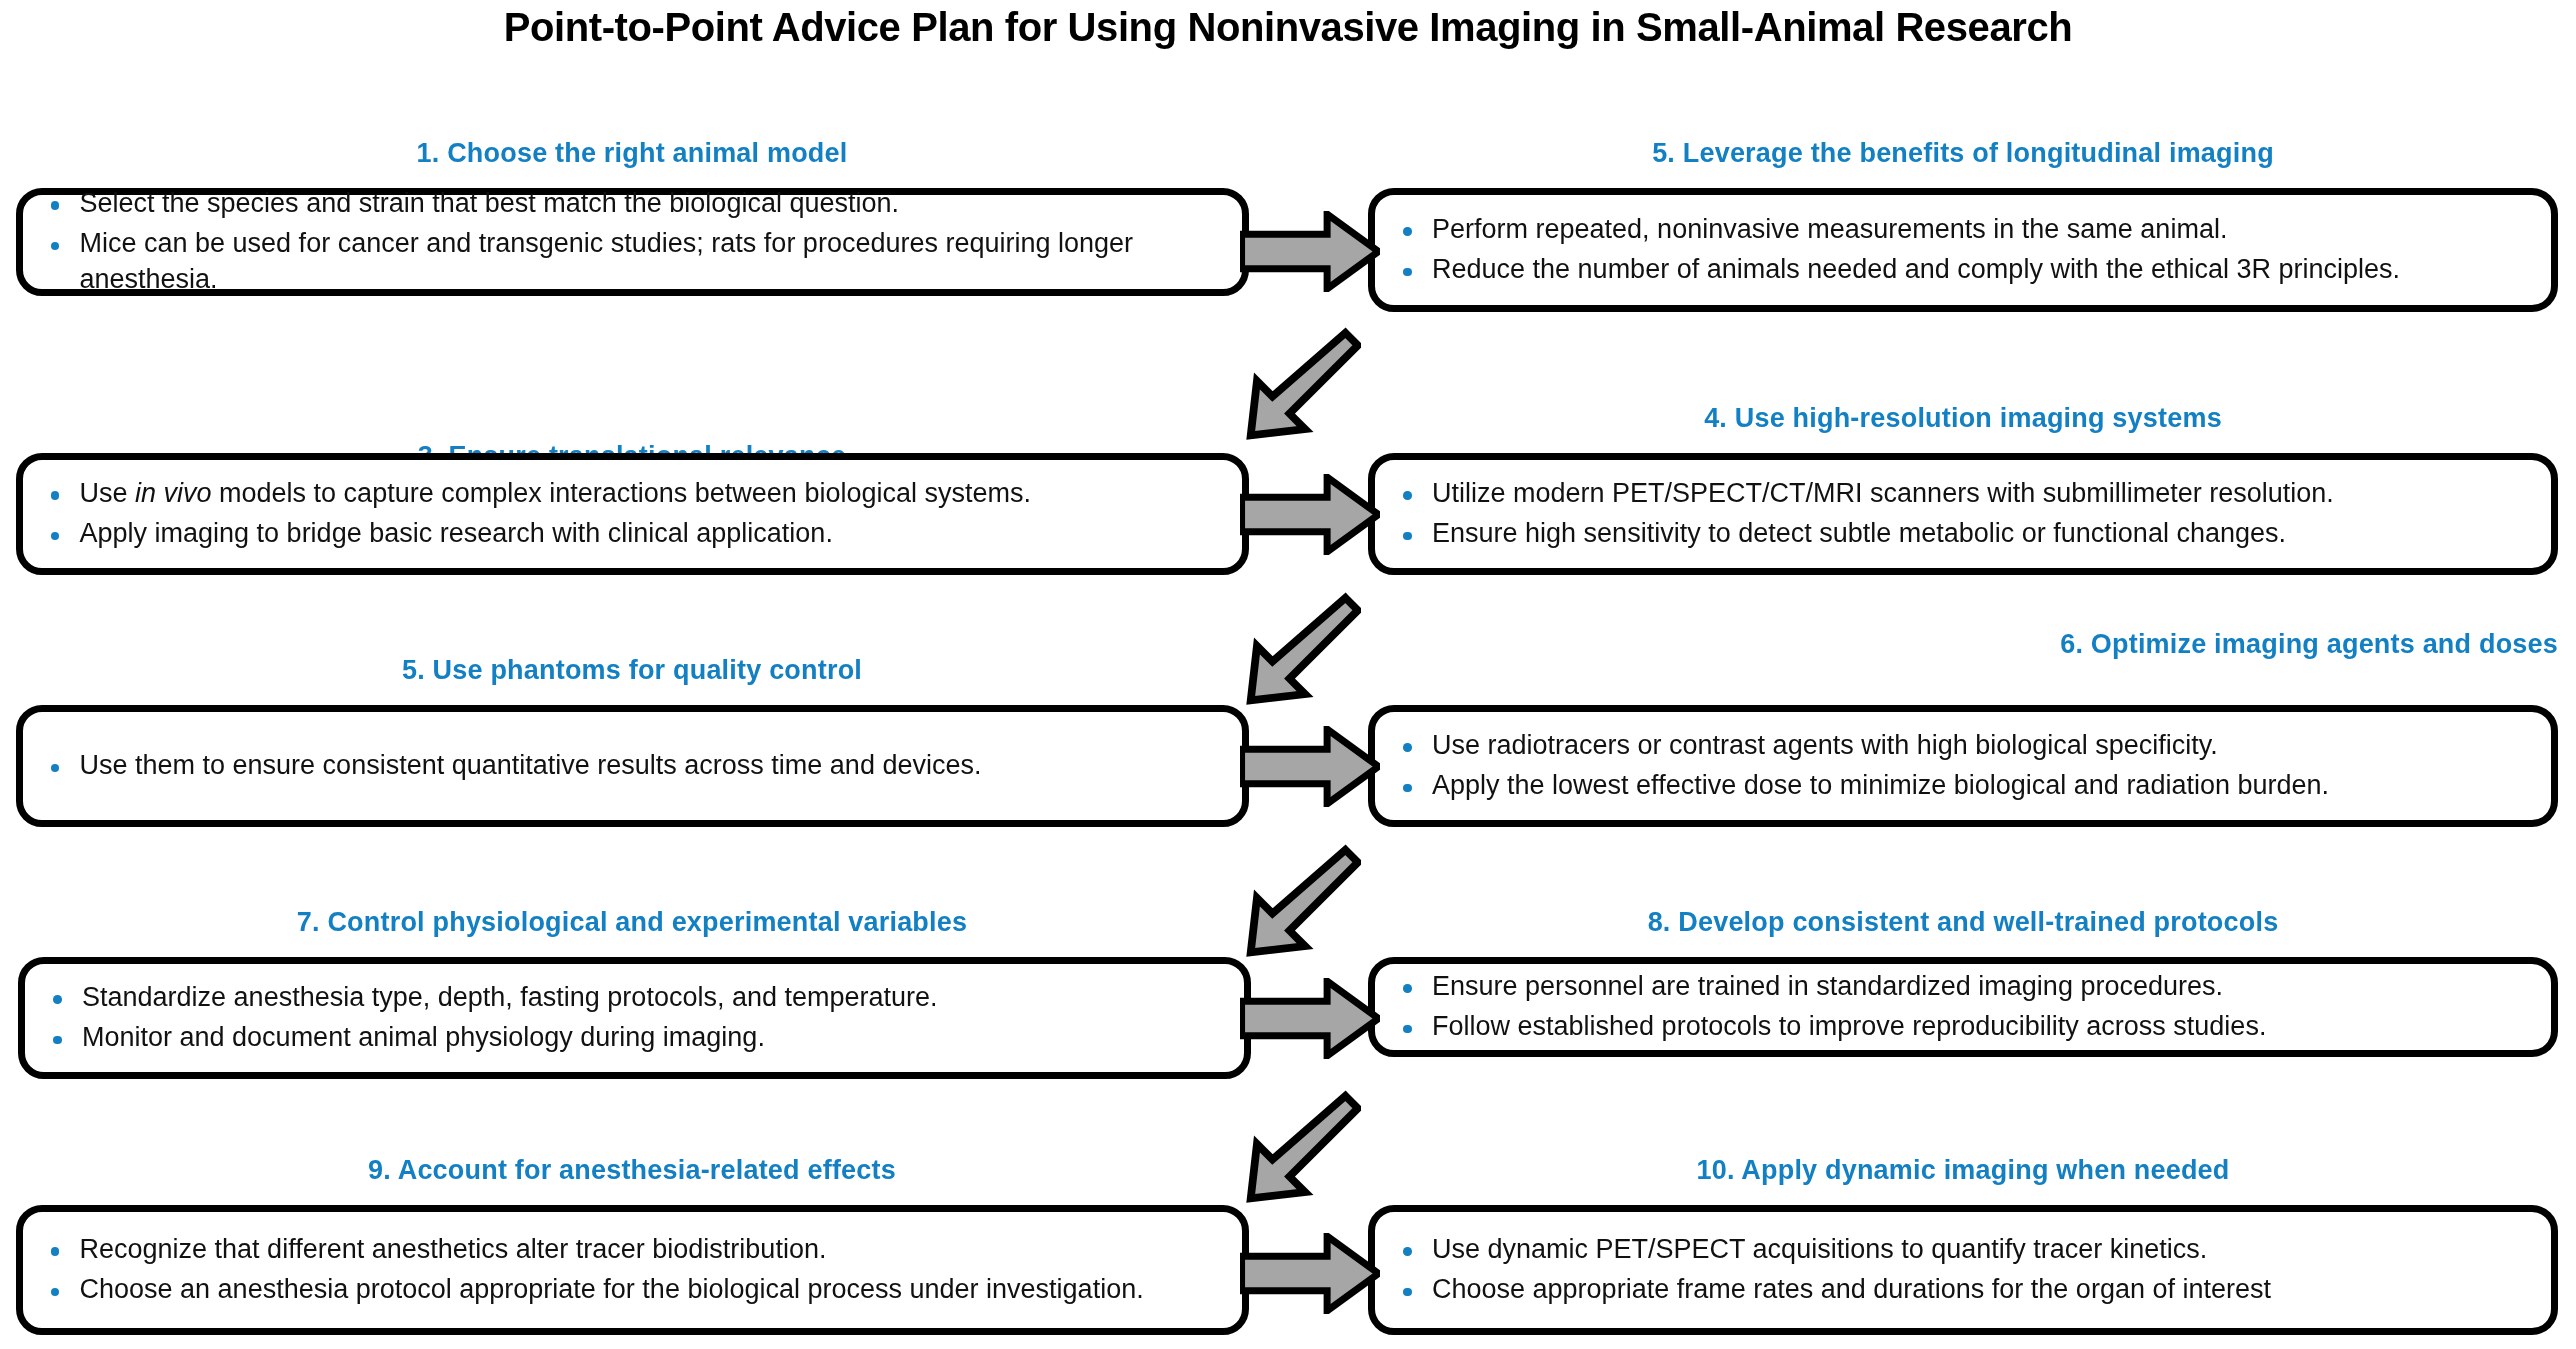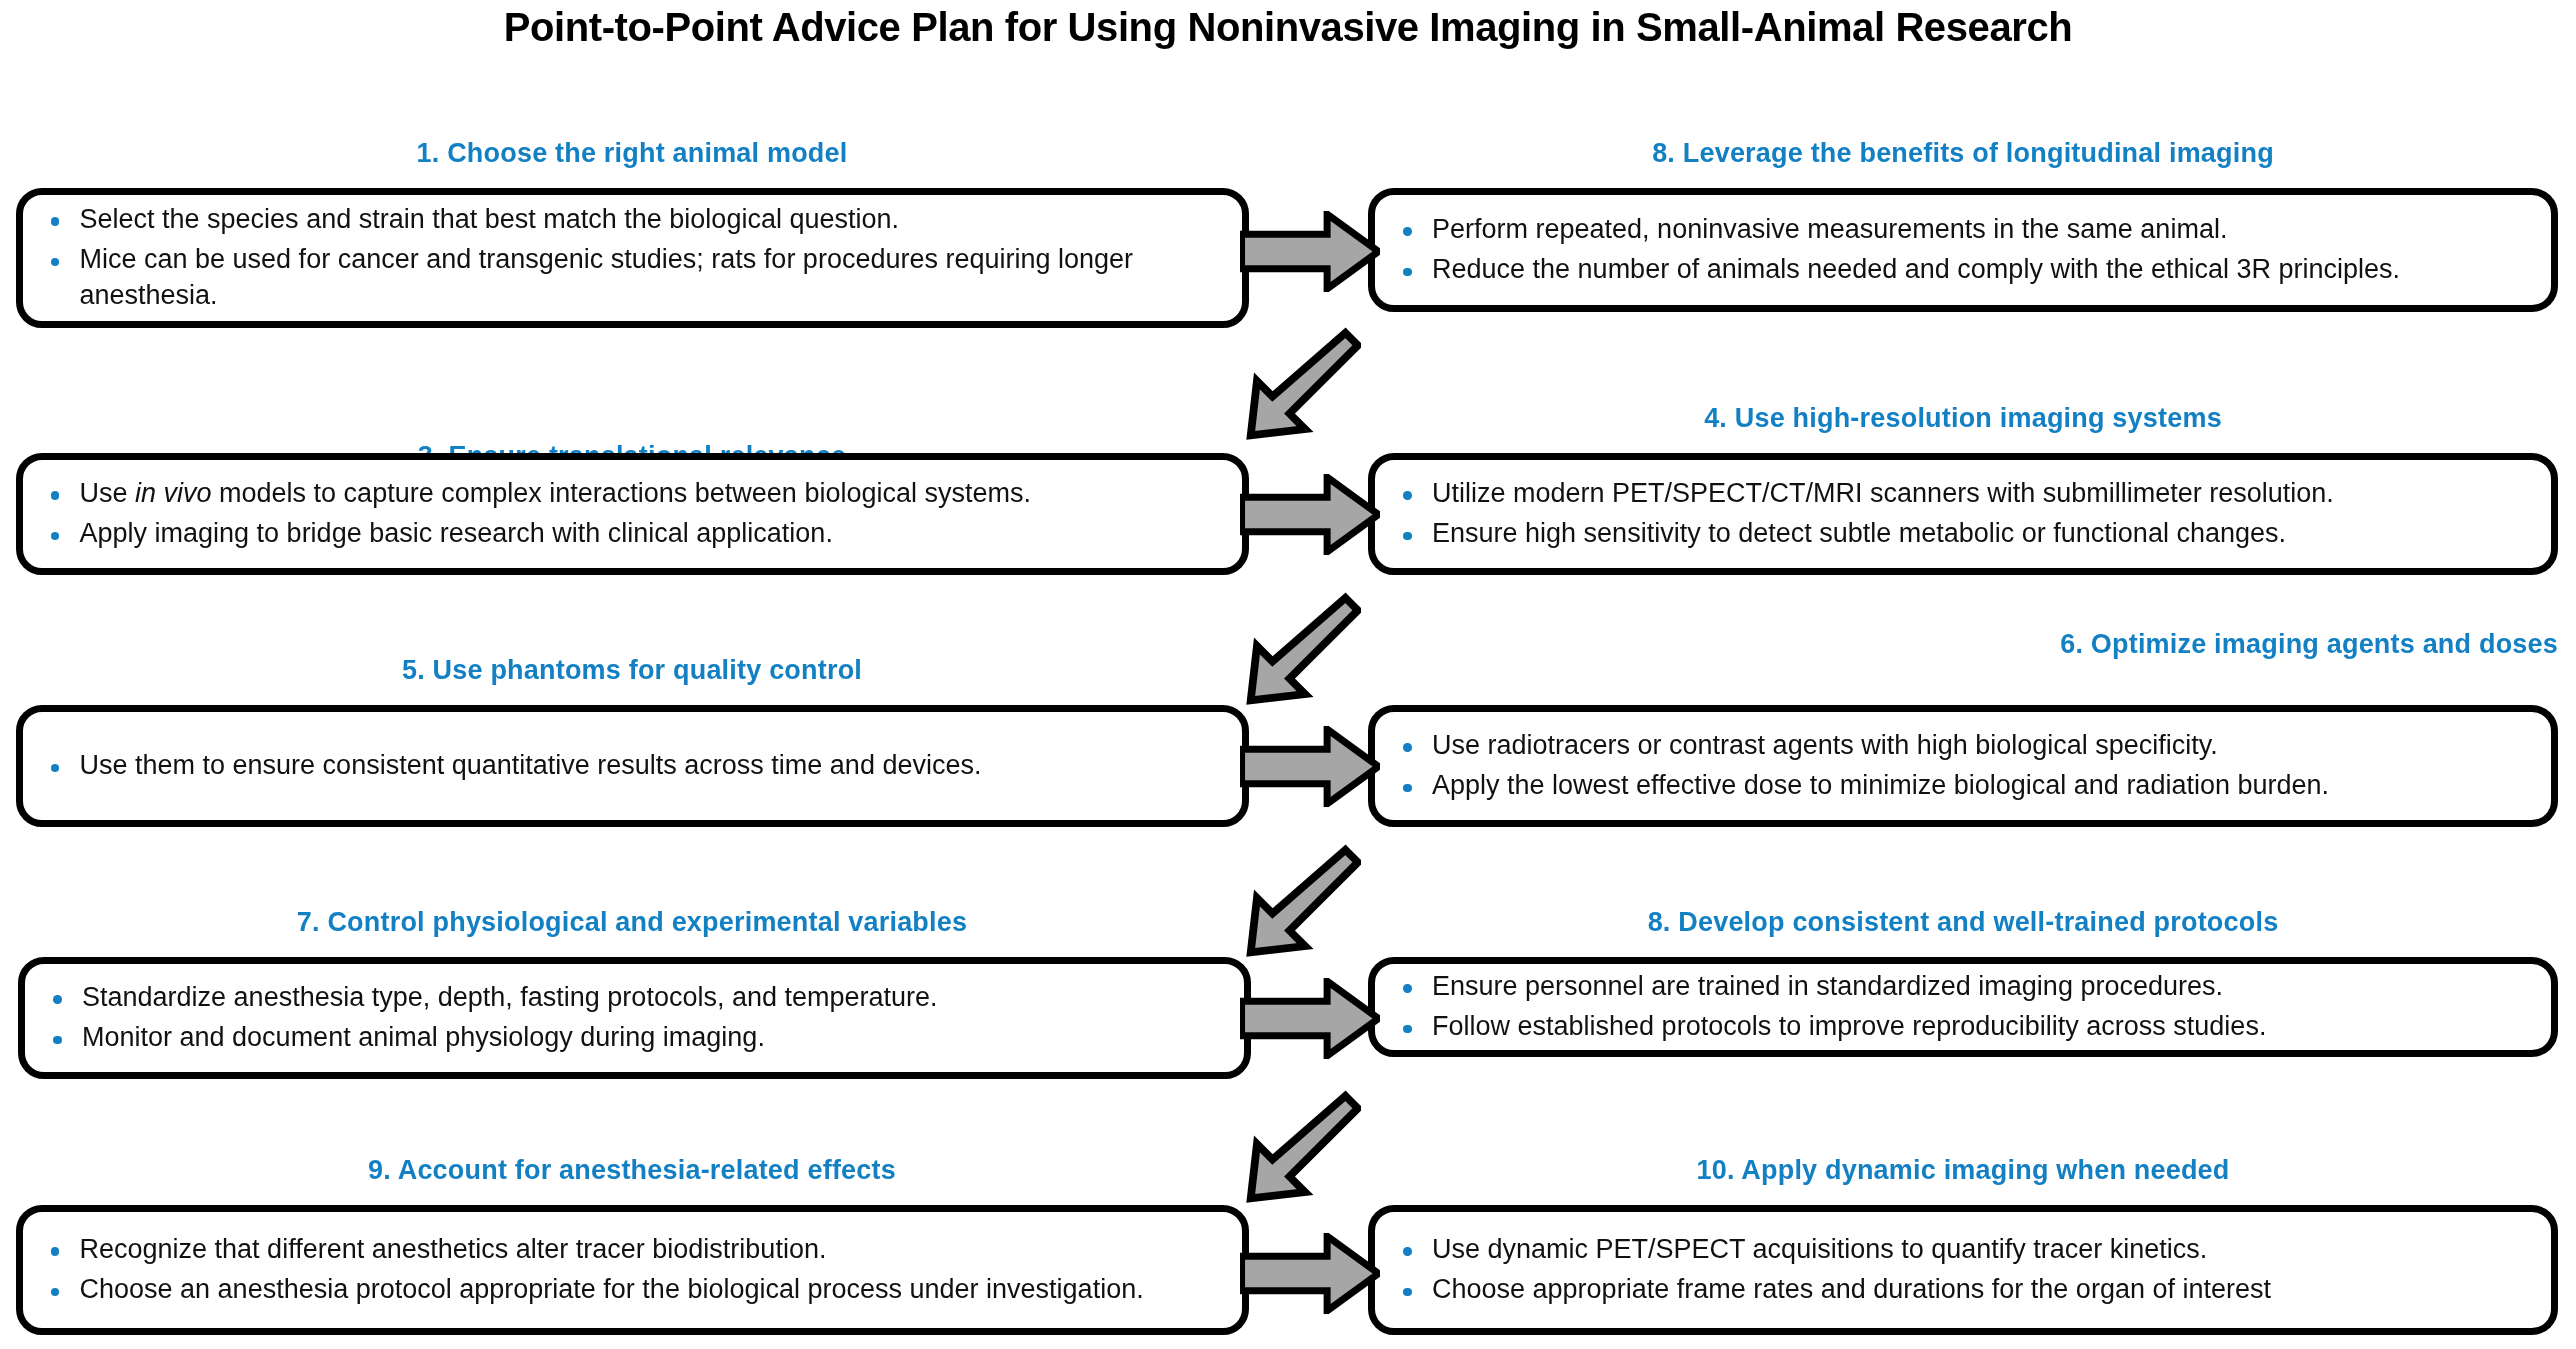--- a/index.html
+++ b/index.html
@@ -99,26 +99,26 @@
   .arrow-right svg, .arrow-diag svg { display:block; width:100%; height:100%; }
 </style>
 </head>
 <body>
 
 <div id="page-title">Point-to-Point Advice Plan for Using Noninvasive Imaging in Small-Animal Research</div>
 
 <div class="grid">
 
   <div class="step-heading" style="left:15.5px; top:138px; width:1233px;">1. Choose the right animal model</div>
-  <div class="step-box" style="left:15.5px; top:188px; width:1233px; height:140px;">
+  <div class="step-box" style="left:15.5px; top:188px; width:1233px; height:108px;">
     <span class="bullet-line">Select the species and strain that best match the biological question.</span>
     <span class="bullet-line">Mice can be used for cancer and transgenic studies; rats for procedures requiring longer anesthesia.</span>
   </div>
 
-  <div class="step-heading" style="left:1368px; top:138px; width:1190px;">8. Leverage the benefits of longitudinal  imaging</div>
+  <div class="step-heading" style="left:1368px; top:138px; width:1190px;">5. Leverage the benefits of longitudinal  imaging</div>
   <div class="step-box" style="left:1368px; top:188px; width:1190px; height:124px;">
     <span class="bullet-line">Perform repeated, noninvasive measurements in the same animal.</span>
     <span class="bullet-line justify">Reduce the number of animals needed and comply with the ethical 3R principles.</span>
   </div>
 
   <div class="arrow-right" style="left:1240px; top:211px;">
     <svg viewBox="0 0 180 104" preserveAspectRatio="none">
       <polygon points="2,30 112,30 112,4 178,52 112,100 112,74 2,74" fill="#A6A6A6" stroke="#000000" stroke-width="9" stroke-linejoin="miter"></polygon>
     </svg>
   </div>

